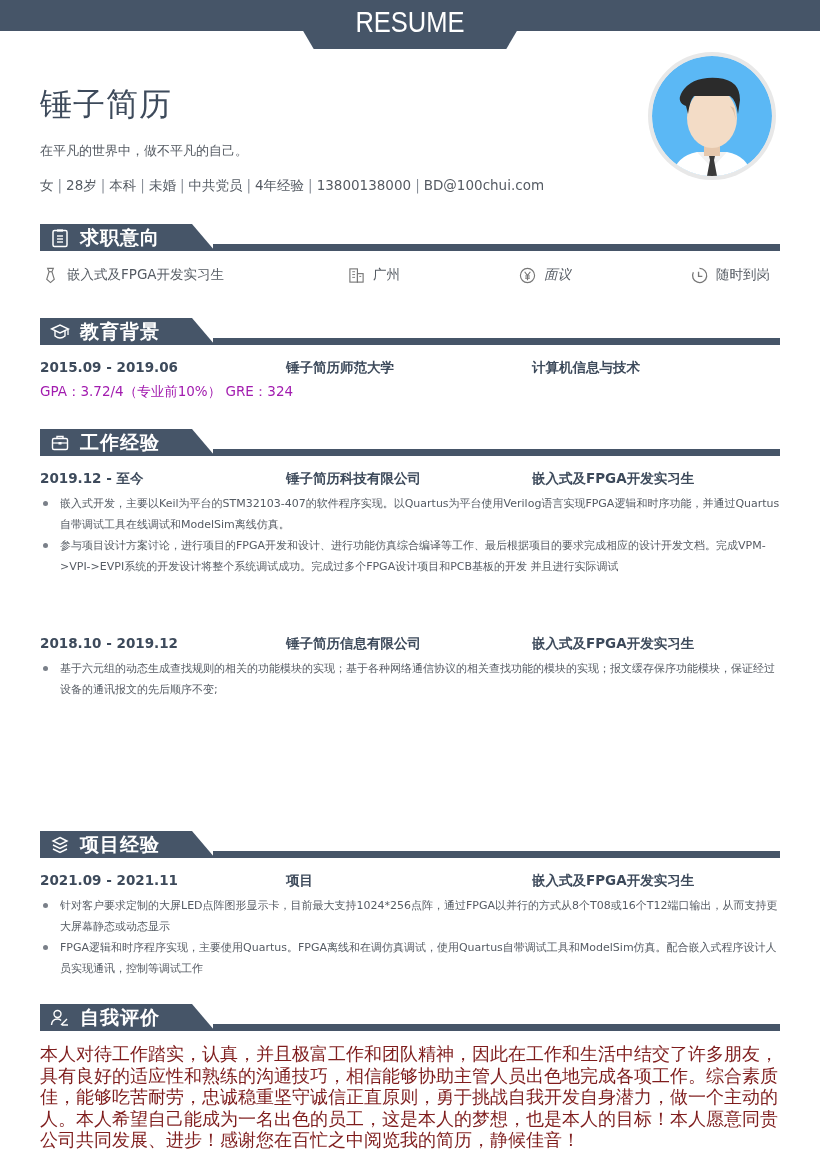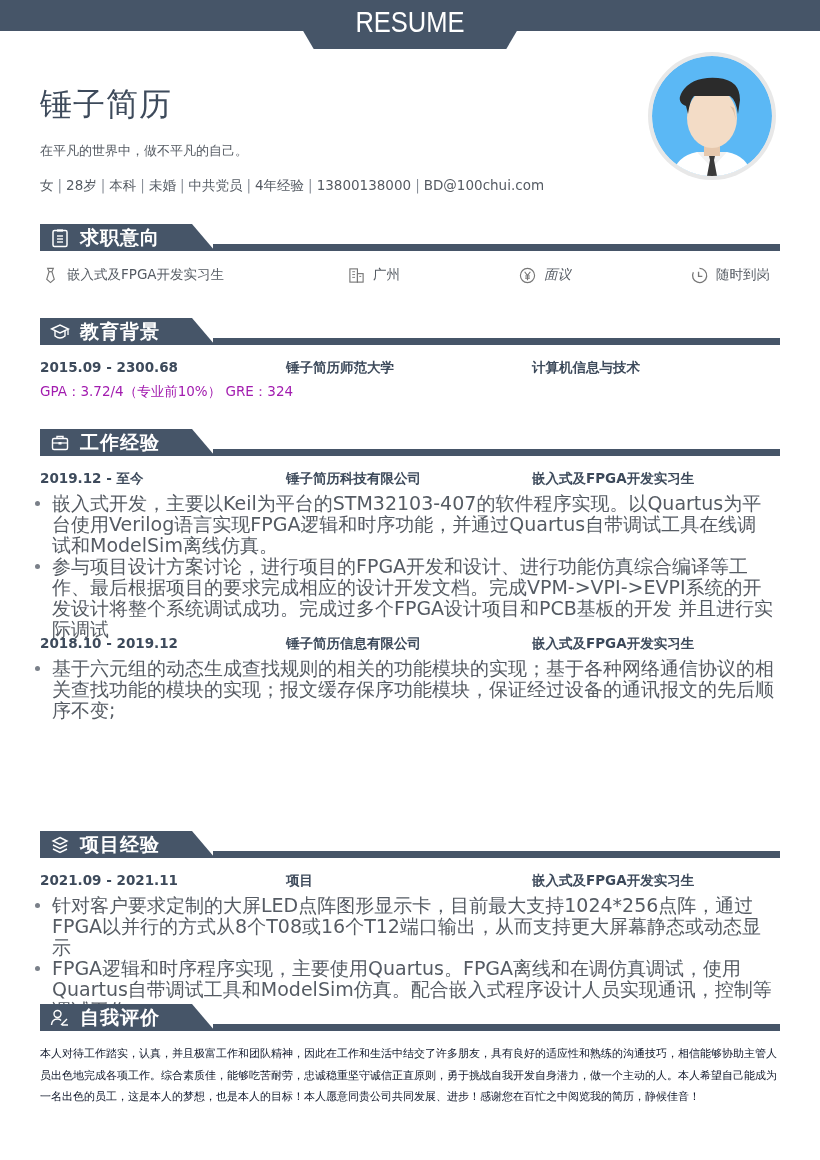--- a/index.html
+++ b/index.html
@@ -33,25 +33,25 @@
   .intent-item svg { width: 17px; height: 17px; }
 
   .entry-head { position: absolute; left: 40px; width: 740px; height: 18px; font-size: 13.5px; font-weight: bold; color: #3d4a5b; }
   .entry-head span { position: absolute; top: 0; white-space: nowrap; }
   .entry-head .c1 { left: 0; }
   .entry-head .c2 { left: 246px; }
   .entry-head .c3 { left: 492px; }
 
   .plain { position: absolute; left: 40px; font-size: 13.5px; color: #a21caf; }
 
-  .bullets { position: absolute; left: 32px; width: 742px; list-style: none; font-size: 19px; color: #555b63; line-height: 21px; }
+  .bullets { position: absolute; left: 40px; width: 742px; list-style: none; font-size: 11px; color: #555b63; line-height: 21px; }
   .bullets li { position: relative; padding-left: 20px; }
   .bullets li::before { content: ""; position: absolute; left: 3px; top: 8px; width: 5px; height: 5px; border-radius: 50%; background: #7a8089; }
 
-  .para { position: absolute; left: 40px; top: 1043px; width: 742px; font-size: 11px; color: #0f172a; line-height: 21.5px; }
+  .para { position: absolute; left: 40px; top: 1043px; width: 742px; font-size: 18px; color: #7f1d1d; line-height: 21.5px; }
 </style>
 </head>
 <body>
 
 <div class="topbar"></div>
 <div class="topbar-tab"></div>
 <div class="topbar-title">RESUME</div>
 
 <div class="name">锤子简历</div>
 <div class="motto">在平凡的世界中，做不平凡的自己。</div>
@@ -123,21 +123,21 @@
   <div class="sec-tab"></div>
   <div class="sec-bar"></div>
   <svg class="sec-icon" viewBox="0 0 20 20">
     <path d="M1.5 7 L10 3 L18.5 7 L10 11 Z" fill="none" stroke="#fff" stroke-width="1.4"></path>
     <path d="M5 9 L5 14 Q10 18 15 14 L15 9" fill="none" stroke="#fff" stroke-width="1.4"></path>
     <line x1="18" y1="7" x2="18" y2="13" stroke="#fff" stroke-width="1.3"></line>
   </svg>
   <div class="sec-title">教育背景</div>
 </div>
 <div class="entry-head" style="top:359px;">
-  <span class="c1">2015.09 - 2300.68</span>
+  <span class="c1">2015.09 - 2019.06</span>
   <span class="c2">锤子简历师范大学</span>
   <span class="c3">计算机信息与技术</span>
 </div>
 <div class="plain" style="top:383px;">GPA：3.72/4（专业前10%） GRE：324</div>
 
 <div class="section" style="top:429px;">
   <div class="sec-tab"></div>
   <div class="sec-bar"></div>
   <svg class="sec-icon" viewBox="0 0 20 20">
     <rect x="2.5" y="5.5" width="15" height="11" rx="1.5" fill="none" stroke="#fff" stroke-width="1.4"></rect>

